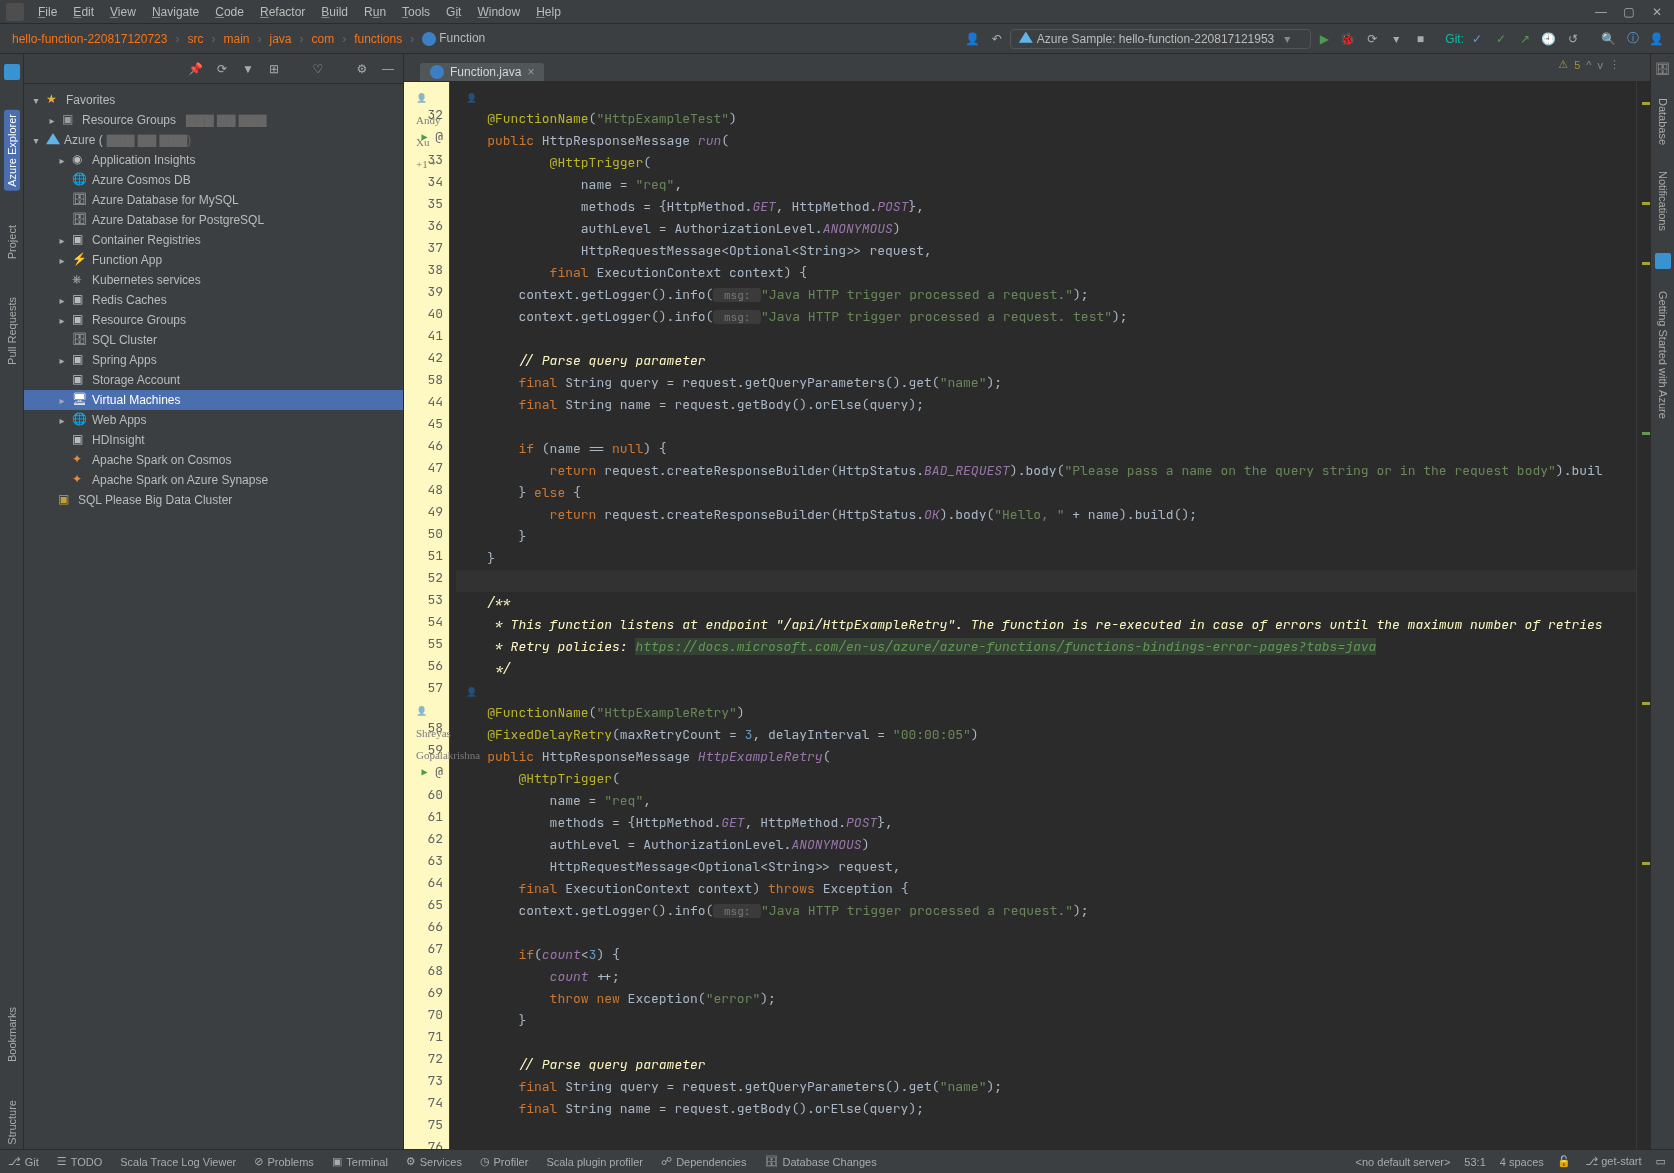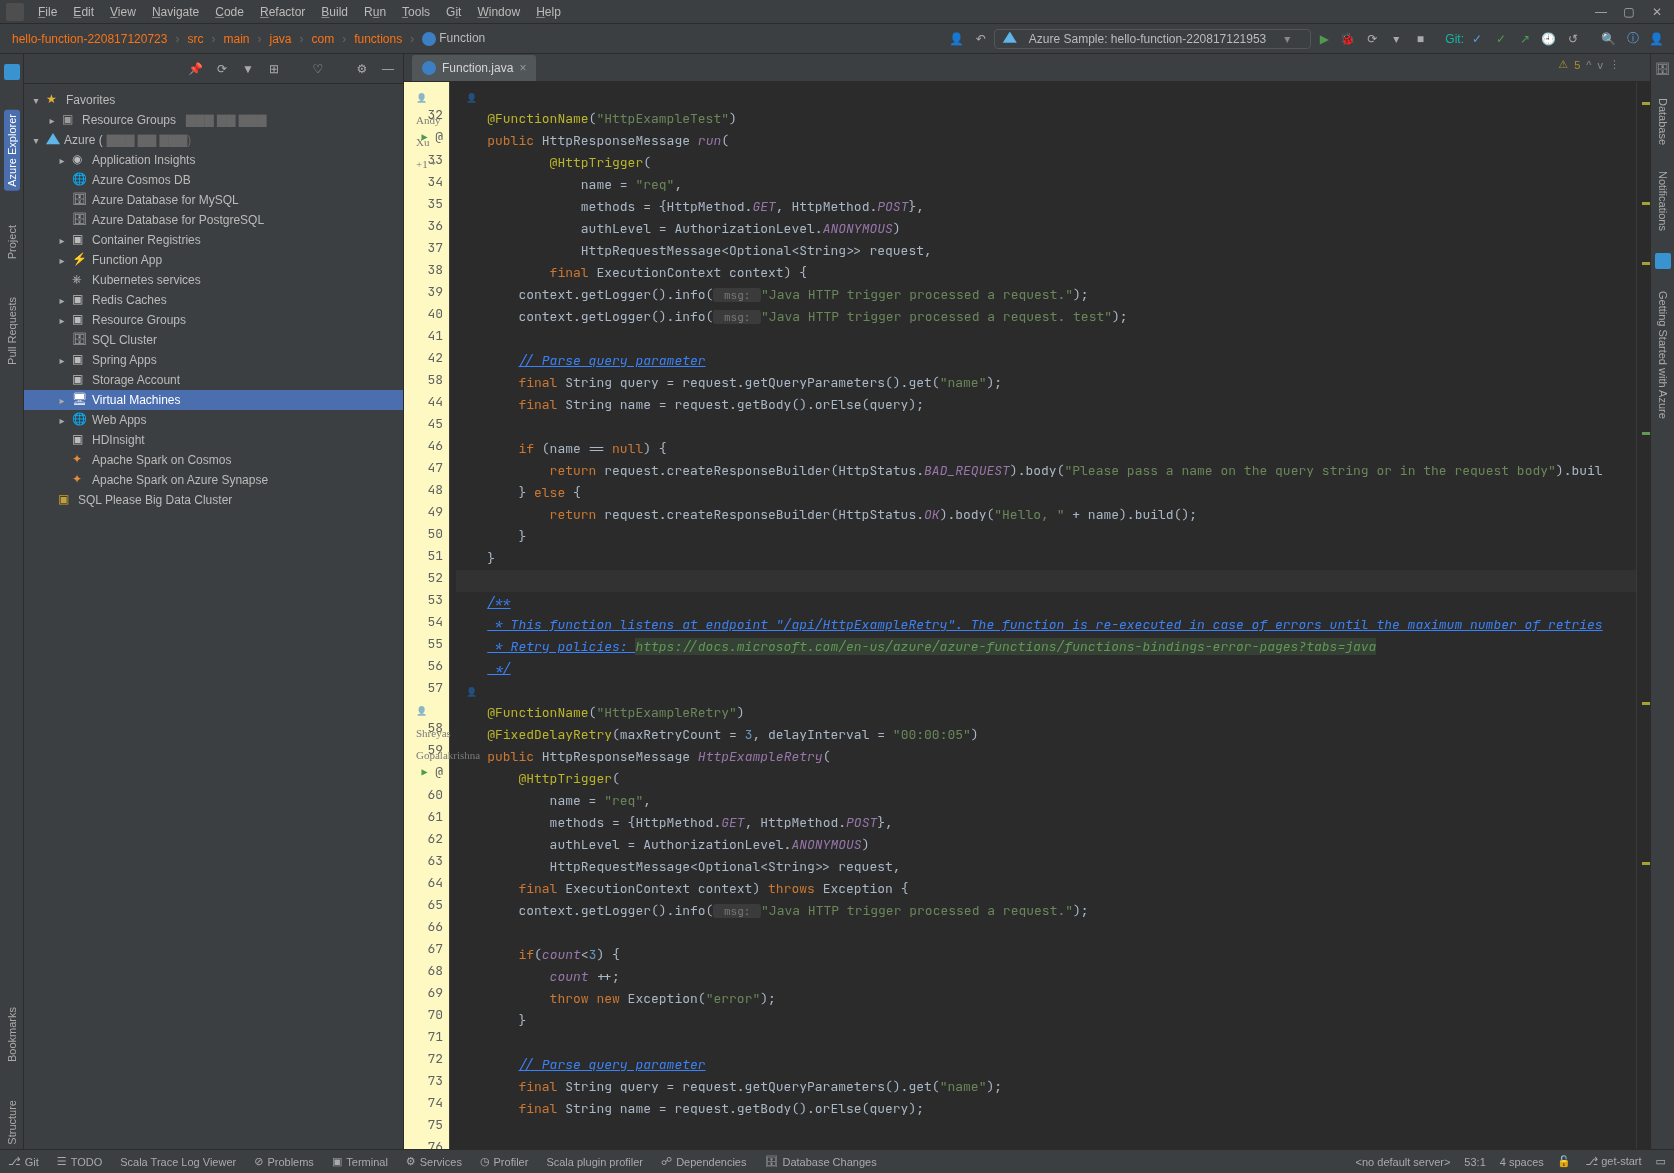--- a/index.html
+++ b/index.html
@@ -39,21 +39,21 @@
   align-items: center;
   padding: 0 6px;
   gap:2px;
 }
 .crumb { padding: 2px 6px; color:#f97316; }
 .crumb.sep { color:#666; padding:0;}
 .crumb.class { color:#bbbbbb; }
 .classicon { display:inline-block; width:14px;height:14px;background:#3d7fc4;border-radius:50%;vertical-align:middle;margin-right:3px;}
 .navbar .spacer { flex:1; }
 .nav-tool { width:22px; height:22px; display:flex; align-items:center; justify-content:center; color:#aaa;}
-.runconfig { background:#3c3f41; border:1px solid #555; border-radius:4px; padding:2px 20px 2px 8px; color:#bbb; display:flex; align-items:center; gap:12px;}
+.runconfig { background:#3c3f41; border:1px solid #555; border-radius:4px; padding:2px 20px 2px 8px; color:#bbb; display:flex; align-items:center; gap:4px;}
 .azicon{width:14px;height:14px;background:#5fb5e8; clip-path: polygon(50% 0, 100% 80%, 0 80%);} 
 .playicon{color:#4e9a4e;}
 .body {
   flex:1;
   display:flex;
   overflow:hidden;
 }
 .leftgutter {
   width: 24px;
   background:#3c3f41;
@@ -90,21 +90,21 @@
 .ic-folder{color:#9b9b9b;}
 .editor {
   flex:1;
   background:#2b2b2b;
   display:flex;
   flex-direction:column;
   overflow:hidden;
   position:relative;
 }
 .tabbar { height:28px; background:#3c3f41; border-bottom:1px solid #2b2b2b; display:flex; align-items:flex-end;}
-.tab { height:26px; padding:0 10px; display:flex; align-items:center; gap:6px; background:#515658; color:#d5d5d5; border-radius:3px 3px 0 0; margin-left:8px;}
+.tab { height:18px; padding:0 10px; display:flex; align-items:center; gap:6px; background:#515658; color:#d5d5d5; border-radius:3px 3px 0 0; margin-left:16px;}
 .tab .close{color:#999;}
 .filetypeicon{width:14px;height:14px;background:#3d7fc4;border-radius:50%;}
 .codearea{ flex:1; display:flex; overflow:auto;}
 .gutter {
   width:46px; background:#fef9c3; color:#606366; text-align:right; padding:4px 6px 4px 2px;
   font-family:"JetBrains Mono","Consolas",monospace; font-size:13px; line-height:22px;
   user-select:none;
   border-right:1px solid #3f3f3f;
 }
 .gutter .run{ color:#4e9a4e; font-size:10px;}
@@ -114,21 +114,21 @@
   flex:1; padding:4px 0 4px 6px;
   font-family:"JetBrains Mono","Consolas",monospace; font-size:13px; line-height:22px;
   white-space:pre; color:#a9b7c6;
 }
 .code .kw{ color:#cc7832; }
 .code .str{ color:#6a8759; }
 .code .anno{ color:#bbb529; }
 .code .num{ color:#6897bb; }
 .code .fld{ color:#9876aa; font-style:italic;}
 .code .cst{ color:#9876aa; font-style:italic;}
-.code .com{ color:#3b82f6; font-style:italic;text-decoration:underline;}
+.code .com{ color:#fef9c3; font-style:italic;}
 .code .link{ color:#629755; font-style:italic; background:#344134;}
 .code .inlay{ background:#3b3b3b; color:#787878; padding:0 4px; border-radius:3px; font-size:11px;}
 .code .currline{ background:#323232; display:inline-block; width:100%;}
 .editor-status{position:absolute;top:4px;right:30px;color:#a89031;display:flex;gap:6px;align-items:center;font-size:11px;}
 .minimap{width:14px;background:#2b2b2b;border-left:1px solid #3a3a3a;position:relative;}
 .minimap .m{position:absolute;right:0;width:8px;height:3px;}
 .rightgutter{width:24px;background:#3c3f41;border-left:1px solid #2b2b2b;display:flex;flex-direction:column;align-items:center;gap:18px;padding-top:8px;}
 .statusbar{
   height:24px; background:#3c3f41; border-top:1px solid #2b2b2b;
   display:flex; align-items:center; padding:0 8px; gap:18px; color:#aaa; font-size:11px;

